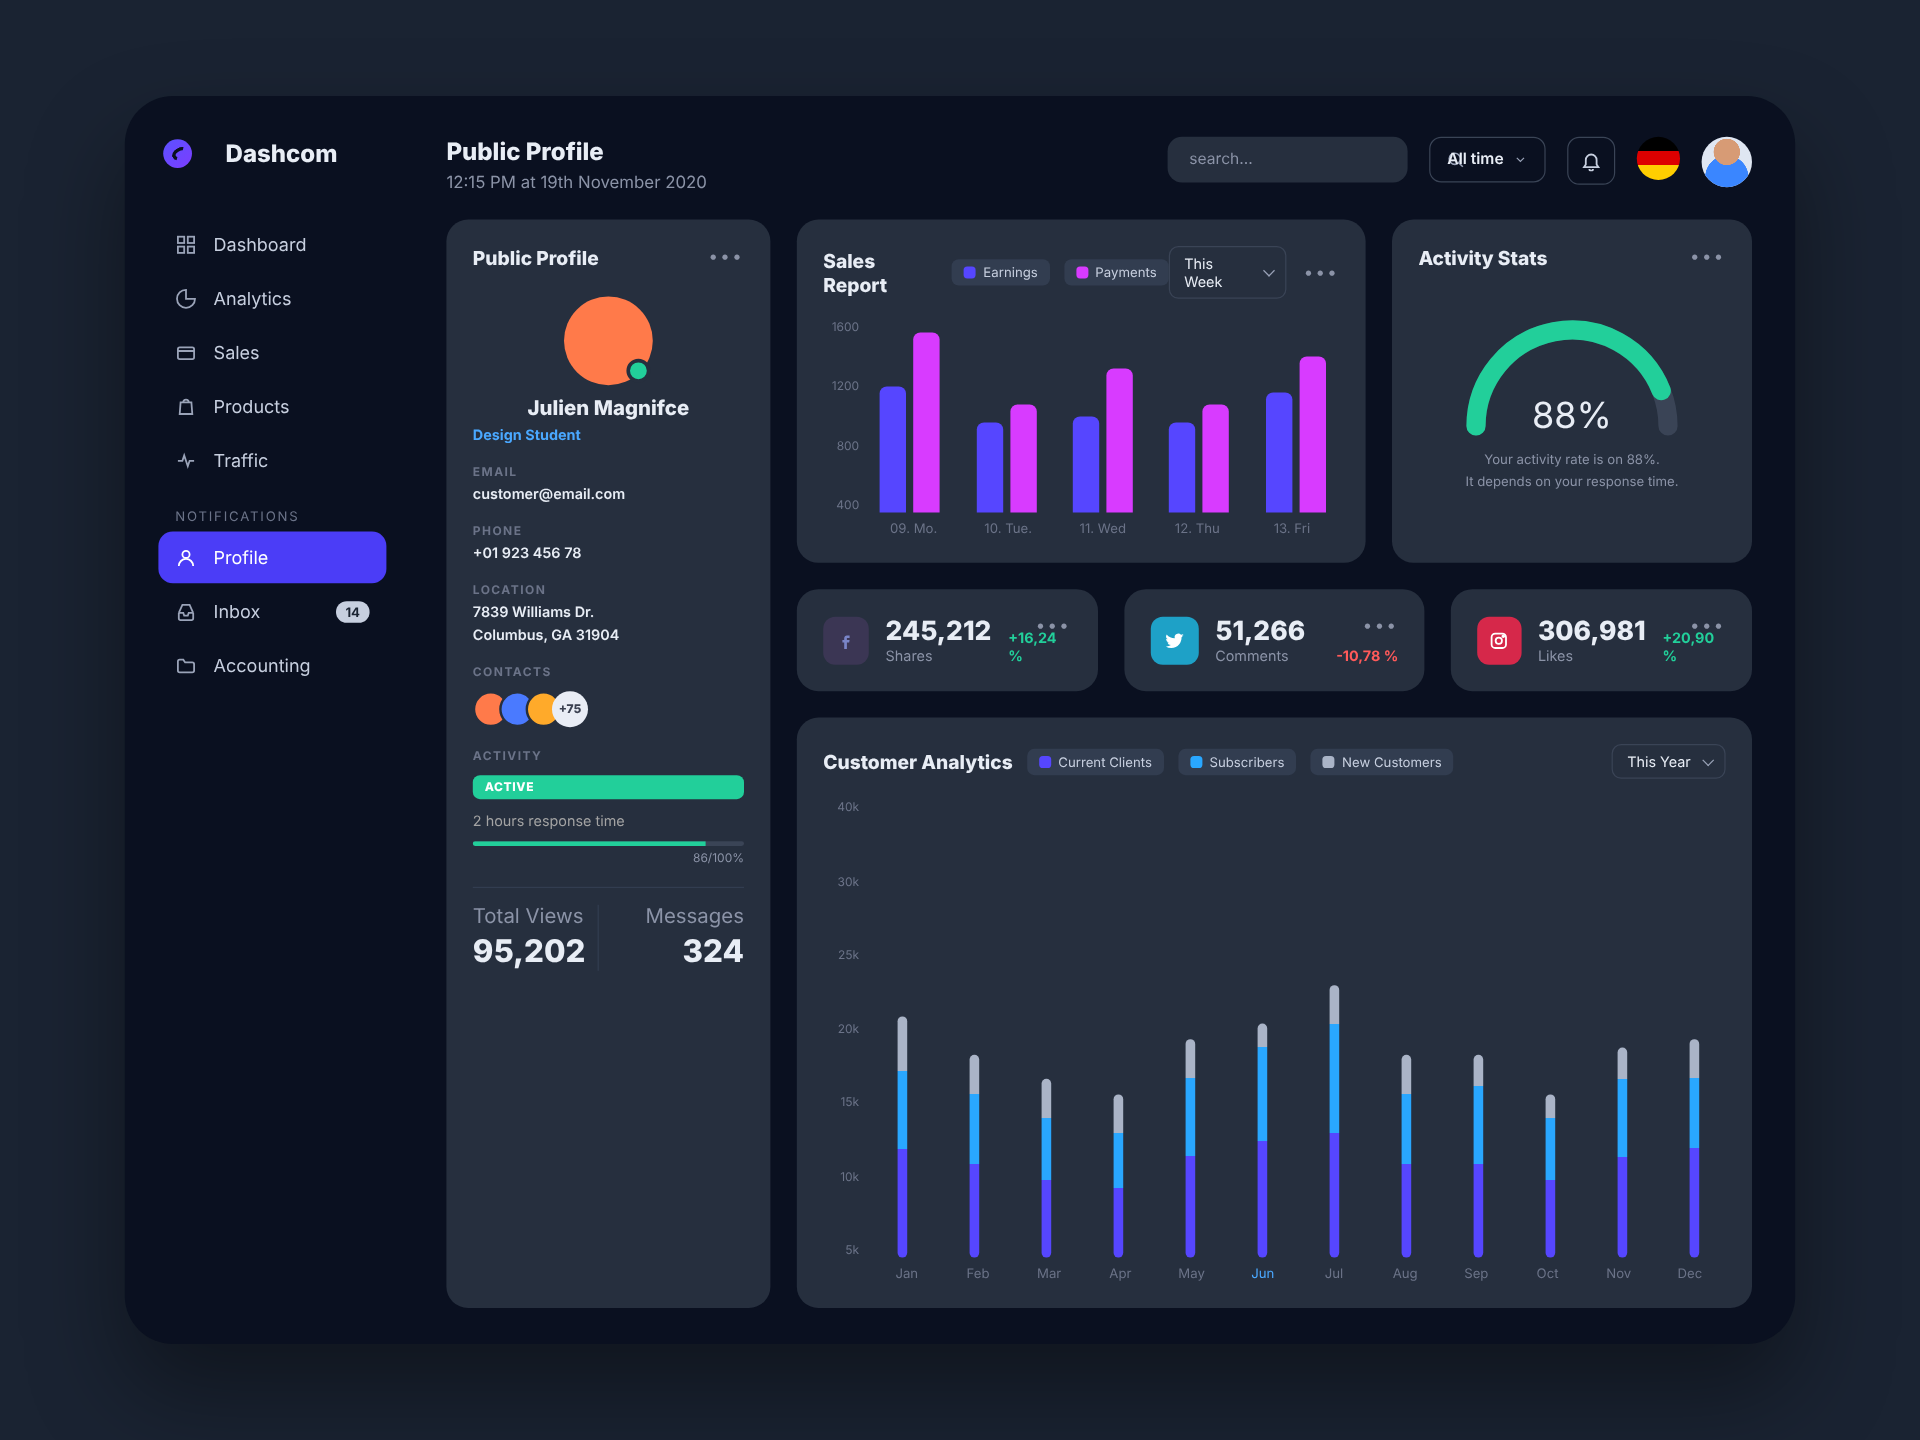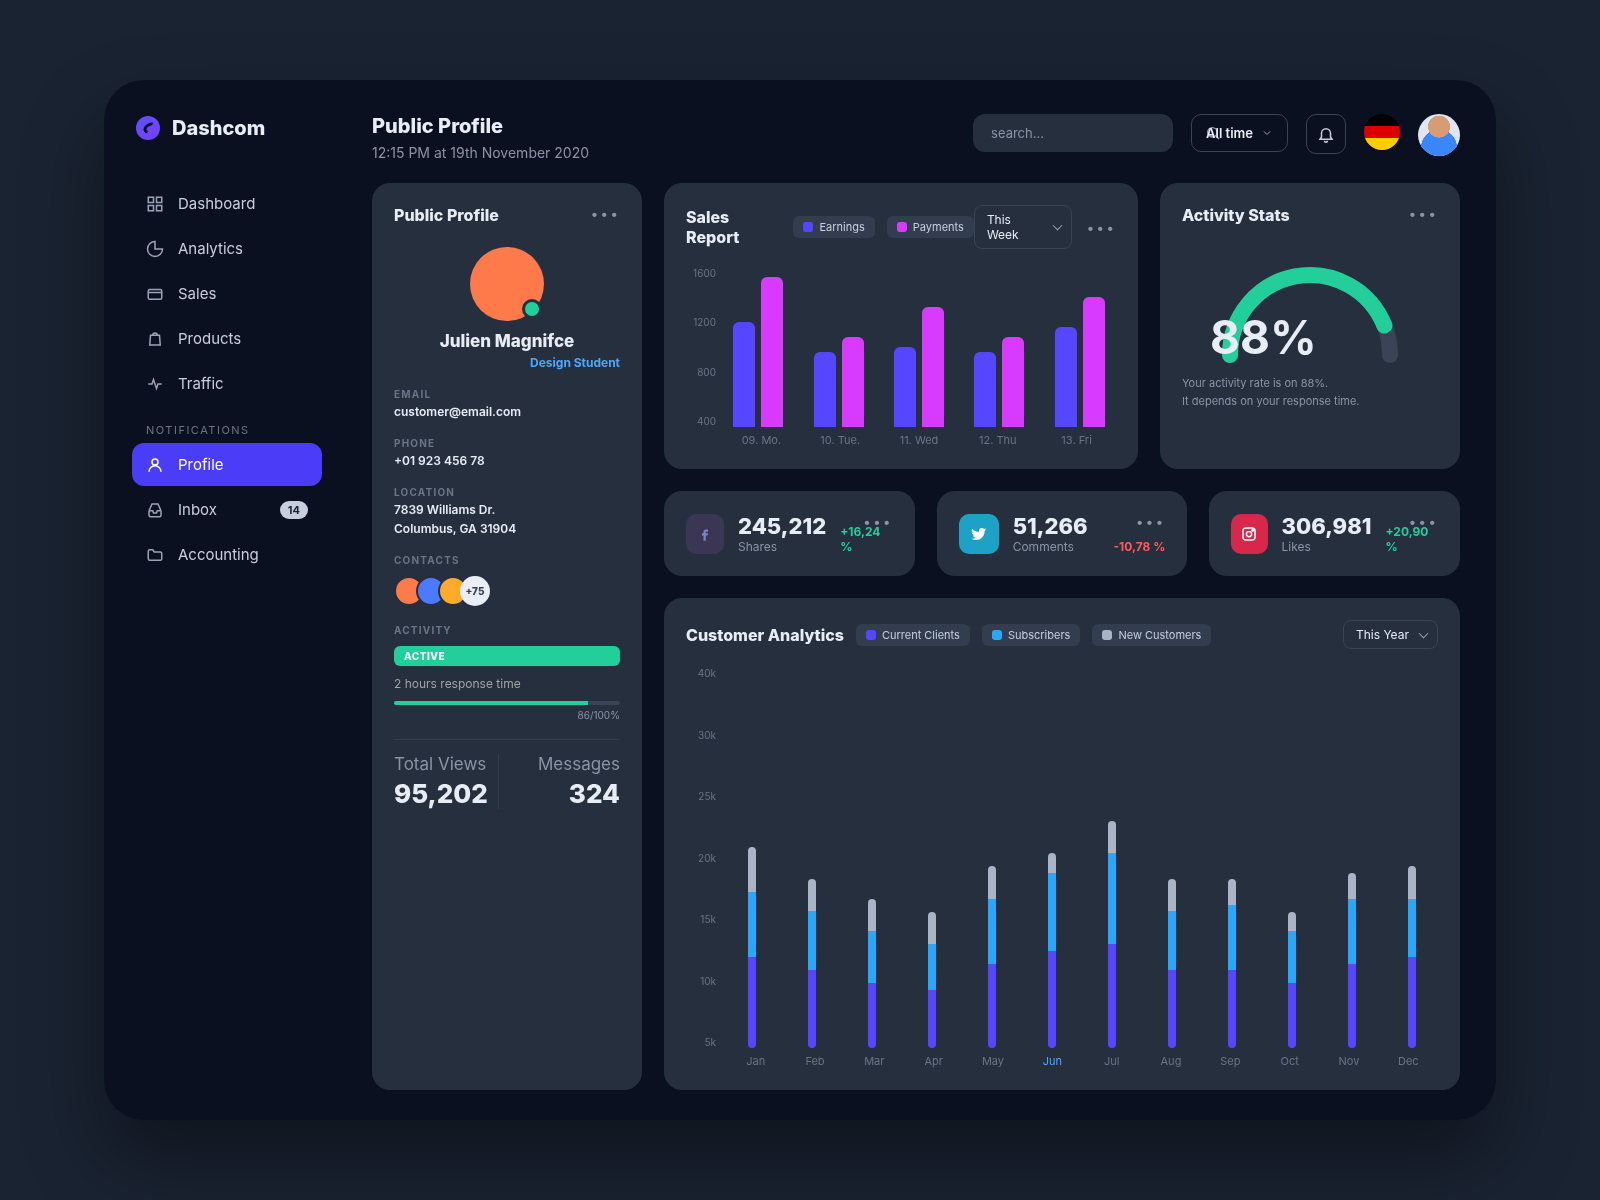--- a/index.html
+++ b/index.html
@@ -16,21 +16,21 @@
     --teal:#22cf9a;
     --cyan:#29a7ff;
     --danger:#ff5a5a;
     --pill:#394559;
   }
   *{box-sizing:border-box;font-family:Inter,system-ui,-apple-system,Segoe UI,Roboto,Arial,sans-serif}
   body{margin:0;background:var(--bg);display:flex;align-items:center;justify-content:center;min-height:1200px}
   .device{width:1392px;height:1040px;background:var(--surface);border-radius:40px;display:flex;overflow:hidden;box-shadow:0 40px 80px rgba(0,0,0,.4)}
   
   .sidebar{width:238px;padding:36px 20px 20px 28px;color:var(--text)}
-  .brand{display:flex;align-items:center;gap:12px;font-weight:800;font-size:20px;margin-bottom:42px;margin-left:4px}
+  .brand{display:flex;align-items:center;gap:28px;font-weight:800;font-size:20px;margin-bottom:42px;margin-left:4px}
   .logo{width:24px;height:24px;background:linear-gradient(140deg,#5b51ff,#7c3dff);border-radius:50%;position:relative}
   .logo::after{content:"";position:absolute;inset:5px 5px 5px 9px;border:3px solid #0a1020;border-radius:50%;border-left-color:transparent;border-bottom-color:transparent;transform:rotate(-120deg)}
   .nav{list-style:none;margin:0;padding:0;display:flex;flex-direction:column;gap:2px}
   .nav li{display:flex;align-items:center;gap:14px;padding:12px 14px;border-radius:12px;font-size:15px;color:#c7cfdf;cursor:pointer}
   .nav li .ic{width:18px;height:18px;display:flex;align-items:center;justify-content:center;color:#9aa3b8}
   .nav li.active{background:var(--accent);color:#fff}
   .nav li.active .ic{color:#fff}
   .nav .badge{margin-left:auto;background:#c7cfdf;color:#1a2332;font-size:11px;font-weight:700;border-radius:10px;padding:2px 8px}
   .nav .section{font-size:11px;letter-spacing:1.5px;color:var(--muted2);padding:18px 14px 6px}
   
@@ -50,21 +50,21 @@
   
   .grid{display:grid;grid-template-columns:270px 1fr;gap:22px;flex:1;min-height:0}
   .card{background:var(--card2);border-radius:18px;padding:22px;color:var(--text);position:relative}
   .card h3{margin:0;font-size:16px;font-weight:800}
   .dots{position:absolute;top:22px;right:22px;color:var(--muted);letter-spacing:2px;font-size:14px}
   
   .profile{display:flex;flex-direction:column}
   .profile .photo{width:74px;height:74px;border-radius:50%;background:#ff7a4a;margin:22px auto 10px;position:relative}
   .profile .photo::after{content:"";position:absolute;right:2px;bottom:2px;width:14px;height:14px;border-radius:50%;background:var(--teal);border:3px solid var(--card2)}
   .profile .name{text-align:center;font-weight:800;font-size:17px}
-  .profile .role{text-align:right;color:#4aa8ff;font-size:12px;font-weight:700;margin-top:4px}
+  .profile .role{text-align:left;color:#4aa8ff;font-size:12px;font-weight:700;margin-top:4px}
   .kv{margin-top:18px;font-size:12px}
   .kv .k{color:var(--muted2);letter-spacing:1.2px;font-size:10px;font-weight:700}
   .kv .v{color:#e8edf5;font-weight:600;margin-top:4px}
   .contacts{display:flex;align-items:center;margin-top:10px}
   .contacts .c{width:30px;height:30px;border-radius:50%;border:2px solid var(--card2);margin-left:-8px}
   .contacts .c:first-child{margin-left:0;background:#ff7a4a}
   .contacts .c:nth-child(2){background:#4a7aff}
   .contacts .c:nth-child(3){background:#ffaa2a}
   .contacts .more{width:30px;height:30px;border-radius:50%;background:#e9edf5;color:#3a4050;font-size:10px;font-weight:800;display:flex;align-items:center;justify-content:center;margin-left:-8px}
   .activity-pill{display:inline-block;background:var(--teal);color:#fff;font-size:10px;font-weight:800;letter-spacing:.5px;border-radius:6px;padding:4px 10px;margin-top:10px}
@@ -89,22 +89,22 @@
   .bars{display:flex;align-items:flex-end;gap:8px;height:160px;margin:18px 0 6px 36px;position:relative}
   .ylabels{position:absolute;left:-36px;top:0;bottom:0;display:flex;flex-direction:column;justify-content:space-between;font-size:10px;color:var(--muted2);text-align:right;width:30px}
   .group{display:flex;align-items:flex-end;gap:6px;flex:1;justify-content:center}
   .bar{width:22px;border-radius:6px 6px 0 0}
   .bar.b{background:var(--blue)}
   .bar.m{background:var(--magenta)}
   .xlabels{display:flex;margin-left:36px}
   .xlabels span{flex:1;text-align:center;font-size:11px;color:var(--muted2)}
   
   .gauge{width:200px;height:120px;margin:20px auto 10px;position:relative}
-  .gauge .pct{position:absolute;inset:auto 0 0 0;font-size:46px;font-weight:700}
-  .act-sub{font-size:11px;color:var(--muted);text-align:left;line-height:1.6}
+  .gauge .pct{position:absolute;inset:auto 0 0 0;text-align:center;font-size:30px;font-weight:400}
+  .act-sub{font-size:11px;color:var(--muted);text-align:center;line-height:1.6}
   
   .kpis{display:grid;grid-template-columns:repeat(3,1fr);gap:22px}
   .kpi{display:flex;align-items:center;gap:14px}
   .kpi .ico{width:40px;height:40px;border-radius:10px;display:flex;align-items:center;justify-content:center;color:#fff;font-weight:800}
   .kpi .big{font-size:22px;font-weight:800}
   .kpi .lbl{font-size:12px;color:var(--muted)}
   .kpi .delta{margin-left:auto;font-size:12px;font-weight:700;align-self:flex-end}
   .delta.up{color:var(--teal)}
   .delta.down{color:var(--danger)}
   

